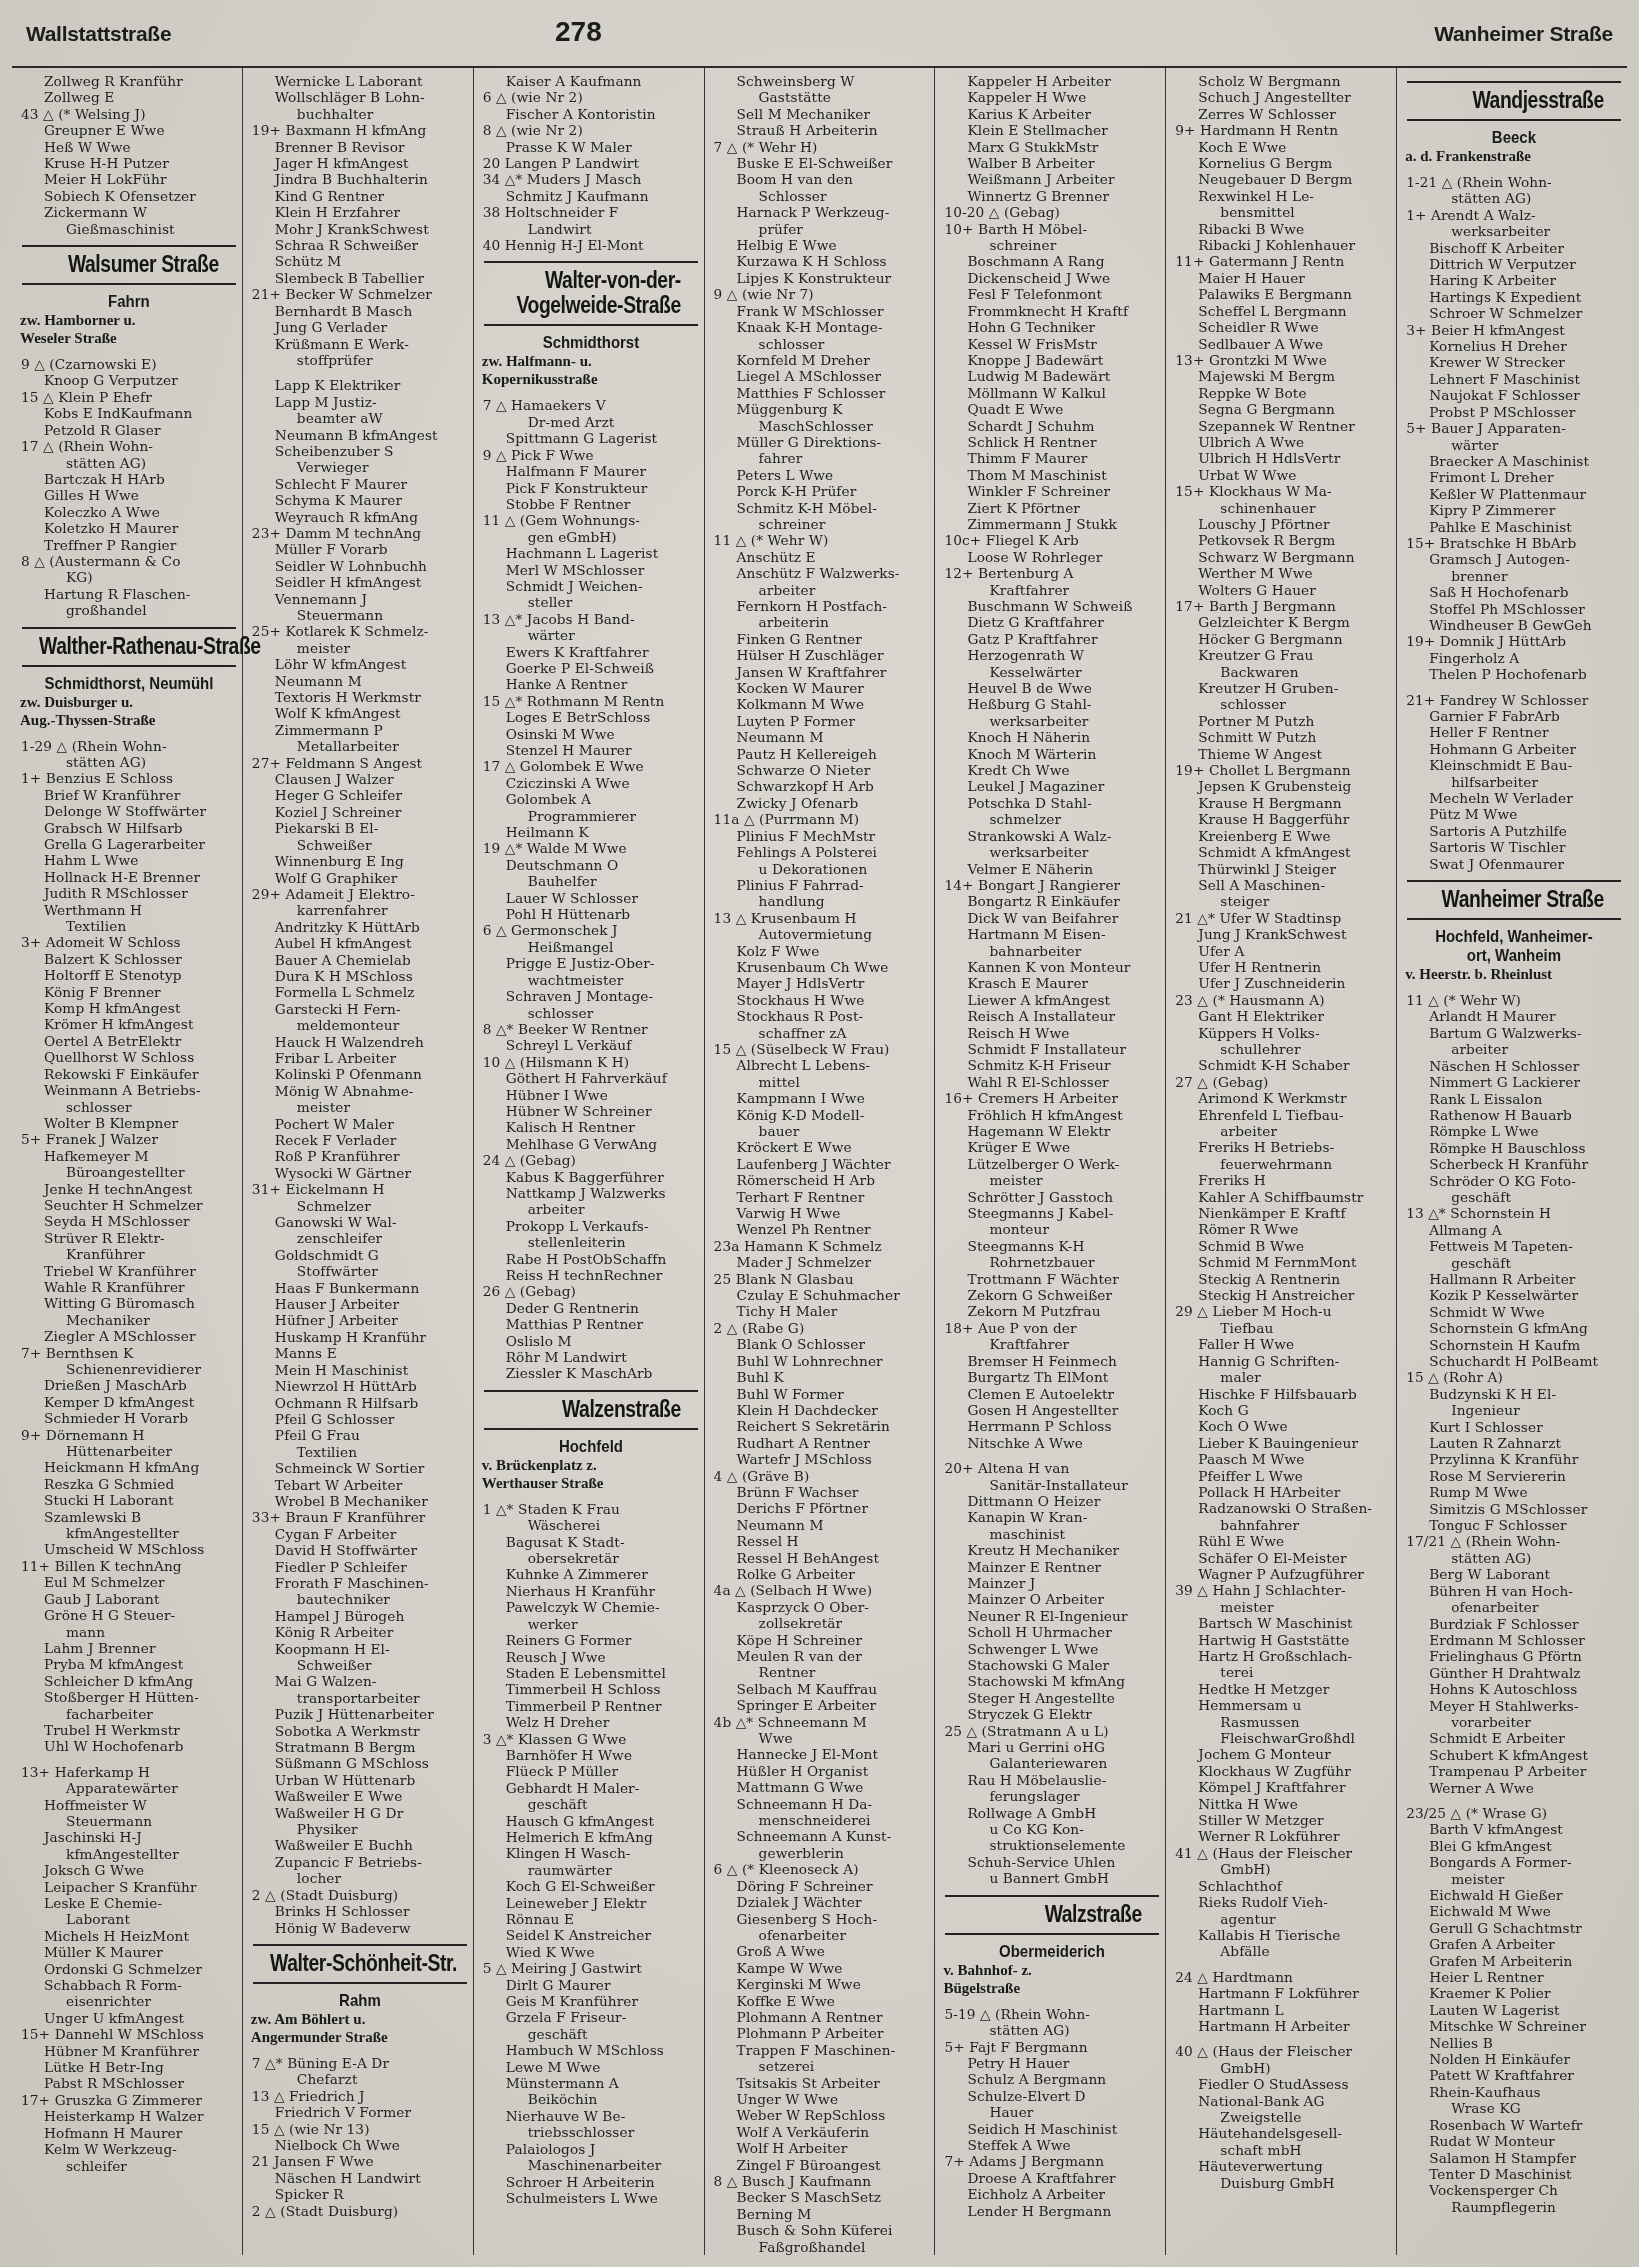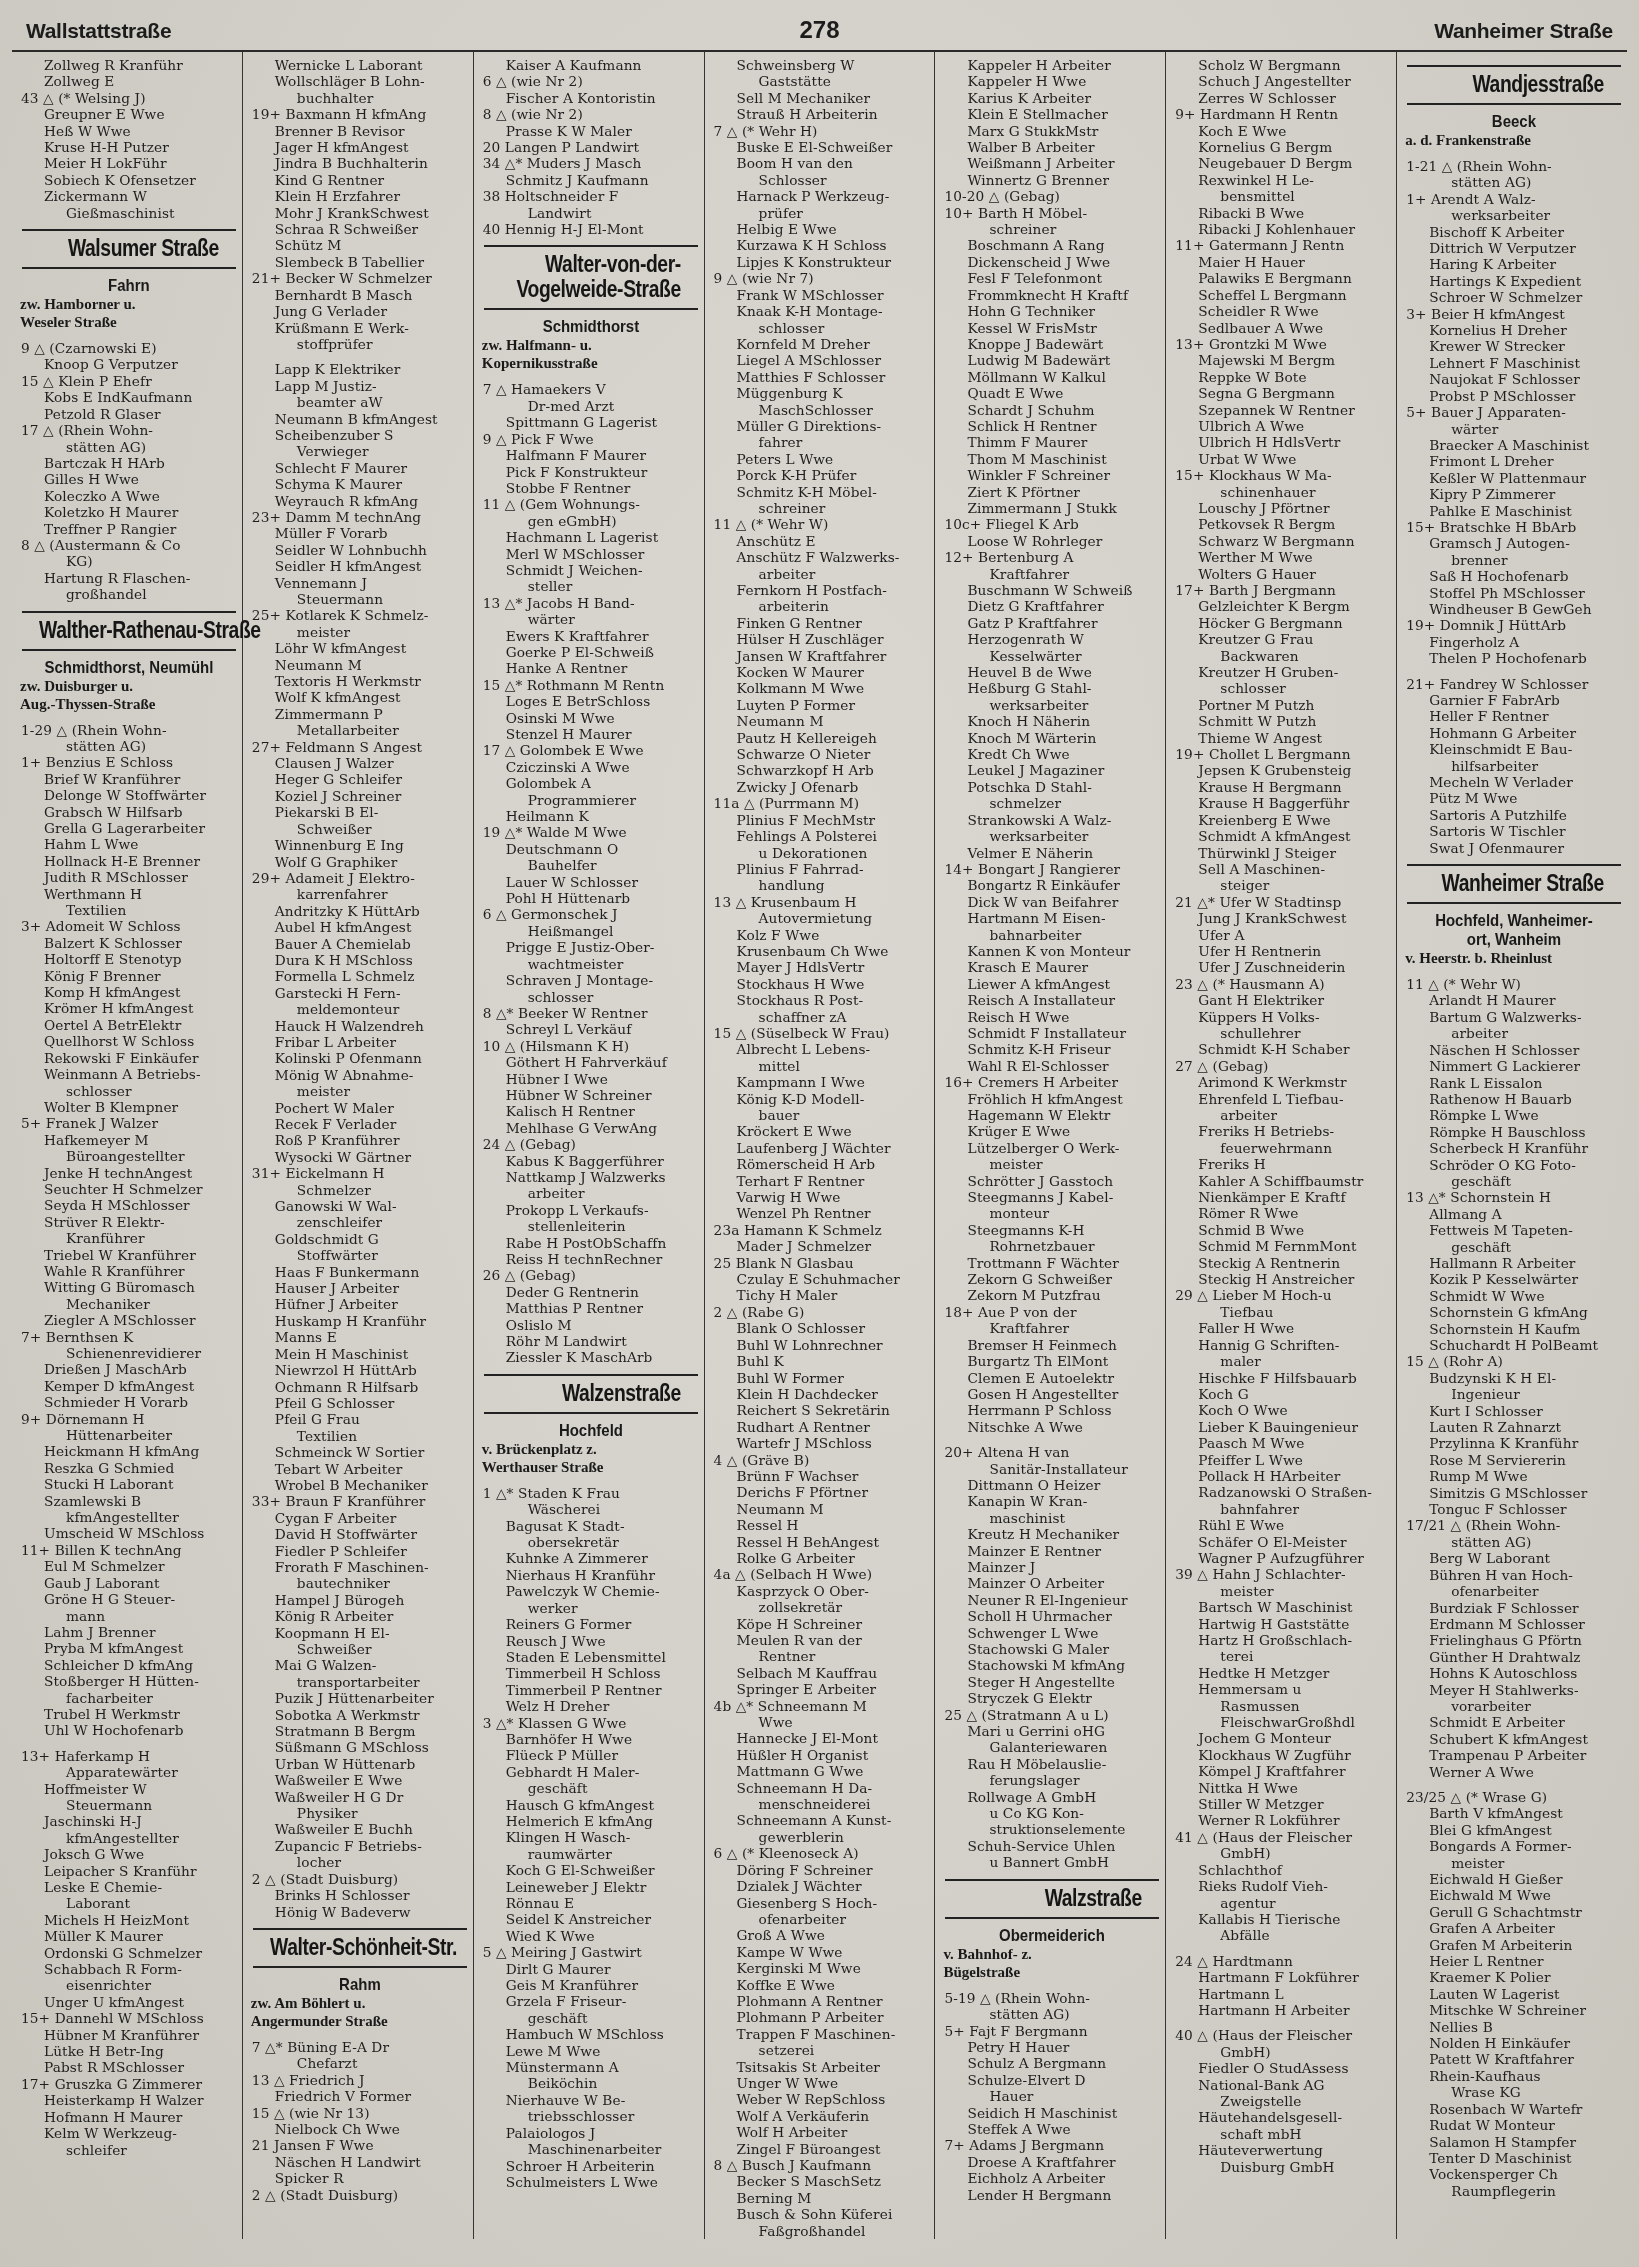--- a/index.html
+++ b/index.html
@@ -7,25 +7,25 @@
     position:relative;width:1639px;height:2267px;overflow:hidden;
     background:radial-gradient(ellipse at 50% 38%, #d9d7d0 0%, #d2d0c8 55%, #c7c5bc 100%);
     color:#1c1c1c;
   }
   .running-head{
     display:flex;align-items:baseline;
     padding:16px 26px 6px 26px;
     font-family:"Liberation Sans",sans-serif;font-weight:bold;font-size:21px;
   }
   .rh-left{flex:1;text-align:left;letter-spacing:-0.3px}
-  .rh-center{flex:1;text-align:center;font-size:24px}
+  .rh-center{flex:1;font-size:28px}
   .rh-right{flex:1;text-align:right;letter-spacing:-0.3px}
   .columns{
     display:flex;align-items:stretch;
-    margin:0 12px;border-top:2px solid #2a2a2a;
+    margin:12px 12px;border-top:2px solid #2a2a2a;
     min-height:2158px;
   }
   .col{flex:1 1 0;min-width:0;padding:5px 4px 0 8px;border-left:1.5px solid #343434;}
   .col:first-child{border-left:none;}
   .ln{
     font-family:"DejaVu Serif","Liberation Serif",serif;
     font-size:13.7px;line-height:16.4px;white-space:nowrap;color:#1e1e1e;
     letter-spacing:0.1px;
   }
   .i0{padding-left:1px}

